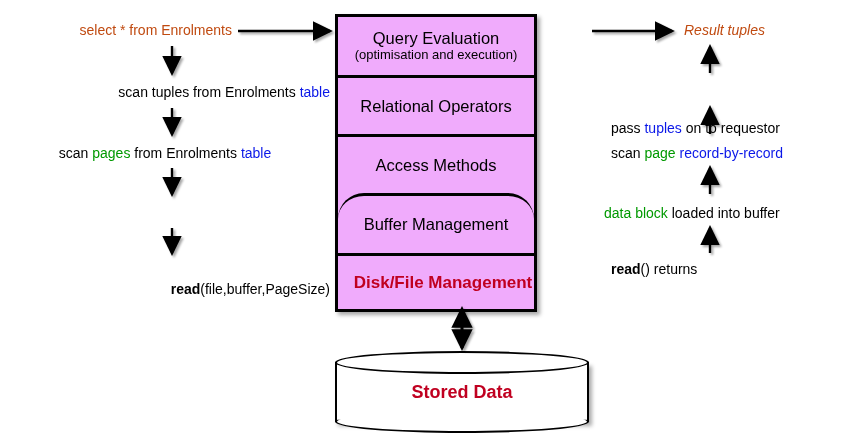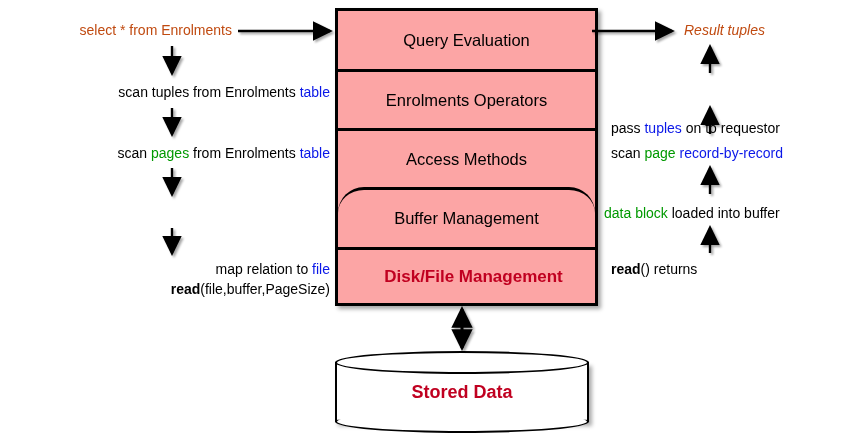--- a/index.html
+++ b/index.html
@@ -7,24 +7,24 @@
     width:860px;height:439px;
     background:#ffffff;
     font-family:"Liberation Sans",sans-serif;
     overflow:hidden;
     position:relative;
   }
   #stage{position:absolute;left:0;top:0;width:860px;height:439px;}
 
   
   .stack{
-    position:absolute;left:335px;top:8px;width:263px;height:298px;
+    position:absolute;left:335px;top:14px;width:202px;height:298px;
     border:3px solid #000;
     box-sizing:border-box;
-    background:#fca5a5;
+    background:#f0abfc;
     box-shadow:3px 3px 4px rgba(0,0,0,0.35);
   }
   .layer{
     position:relative;
     box-sizing:border-box;
     display:flex;flex-direction:column;align-items:center;justify-content:center;
     text-align:center;
     color:#000;
     font-size:16.5px;
     line-height:1.12;
@@ -80,23 +80,24 @@
   svg.arrows{position:absolute;left:0;top:0;width:860px;height:439px;pointer-events:none;}
 </style>
 </head>
 <body>
 
 <div id="stage">
 
   <div class="stack">
     <div class="layer" style="height:58px;">
       <div>Query Evaluation</div>
+      <div class="sub">(optimisation and execution)</div>
     </div>
     <div class="layer" style="height:59px;">
-      <div>Enrolments Operators</div>
+      <div>Relational Operators</div>
     </div>
     <div class="layer" style="height:59px;">
       <div>Access Methods</div>
     </div>
     <div class="layer" style="height:60px;border-radius:26px;">
       <div>Buffer Management</div>
     </div>
     <div class="layer red" style="height:56px;">
       <div>Disk/File Management</div>
     </div>
@@ -110,28 +111,25 @@
   </div>
 
   <div class="txt left" style="left:0px;top:22px;width:232px;">
     <span class="orange">select * from Enrolments</span>
   </div>
 
   <div class="txt left" style="left:0px;top:84px;width:330px;">
     <span>scan tuples from Enrolments </span><span class="blue">table</span>
   </div>
 
-  <div class="txt left" style="left:0px;top:145px;width:330px;">
+  <div class="txt left" style="left:0px;top:145px;width:330px;text-align:center;">
     <span>scan </span><span class="green">pages</span><span> from Enrolments </span><span class="blue">table</span>
   </div>
 
 
-  <div class="txt left" style="left:0px;top:261px;width:330px;">
-    <span>map relation to </span><span class="blue">file</span>
-  </div>
 
   <div class="txt left" style="left:0px;top:281px;width:330px;">
     <span class="bold">read</span><span>(file,buffer,PageSize)</span>
   </div>
 
   <div class="txt right" style="left:684px;top:22px;">
     <span class="orange italic">Result tuples</span>
   </div>
 
   <div class="txt right" style="left:611px;top:84px;margin-top:36px;">

